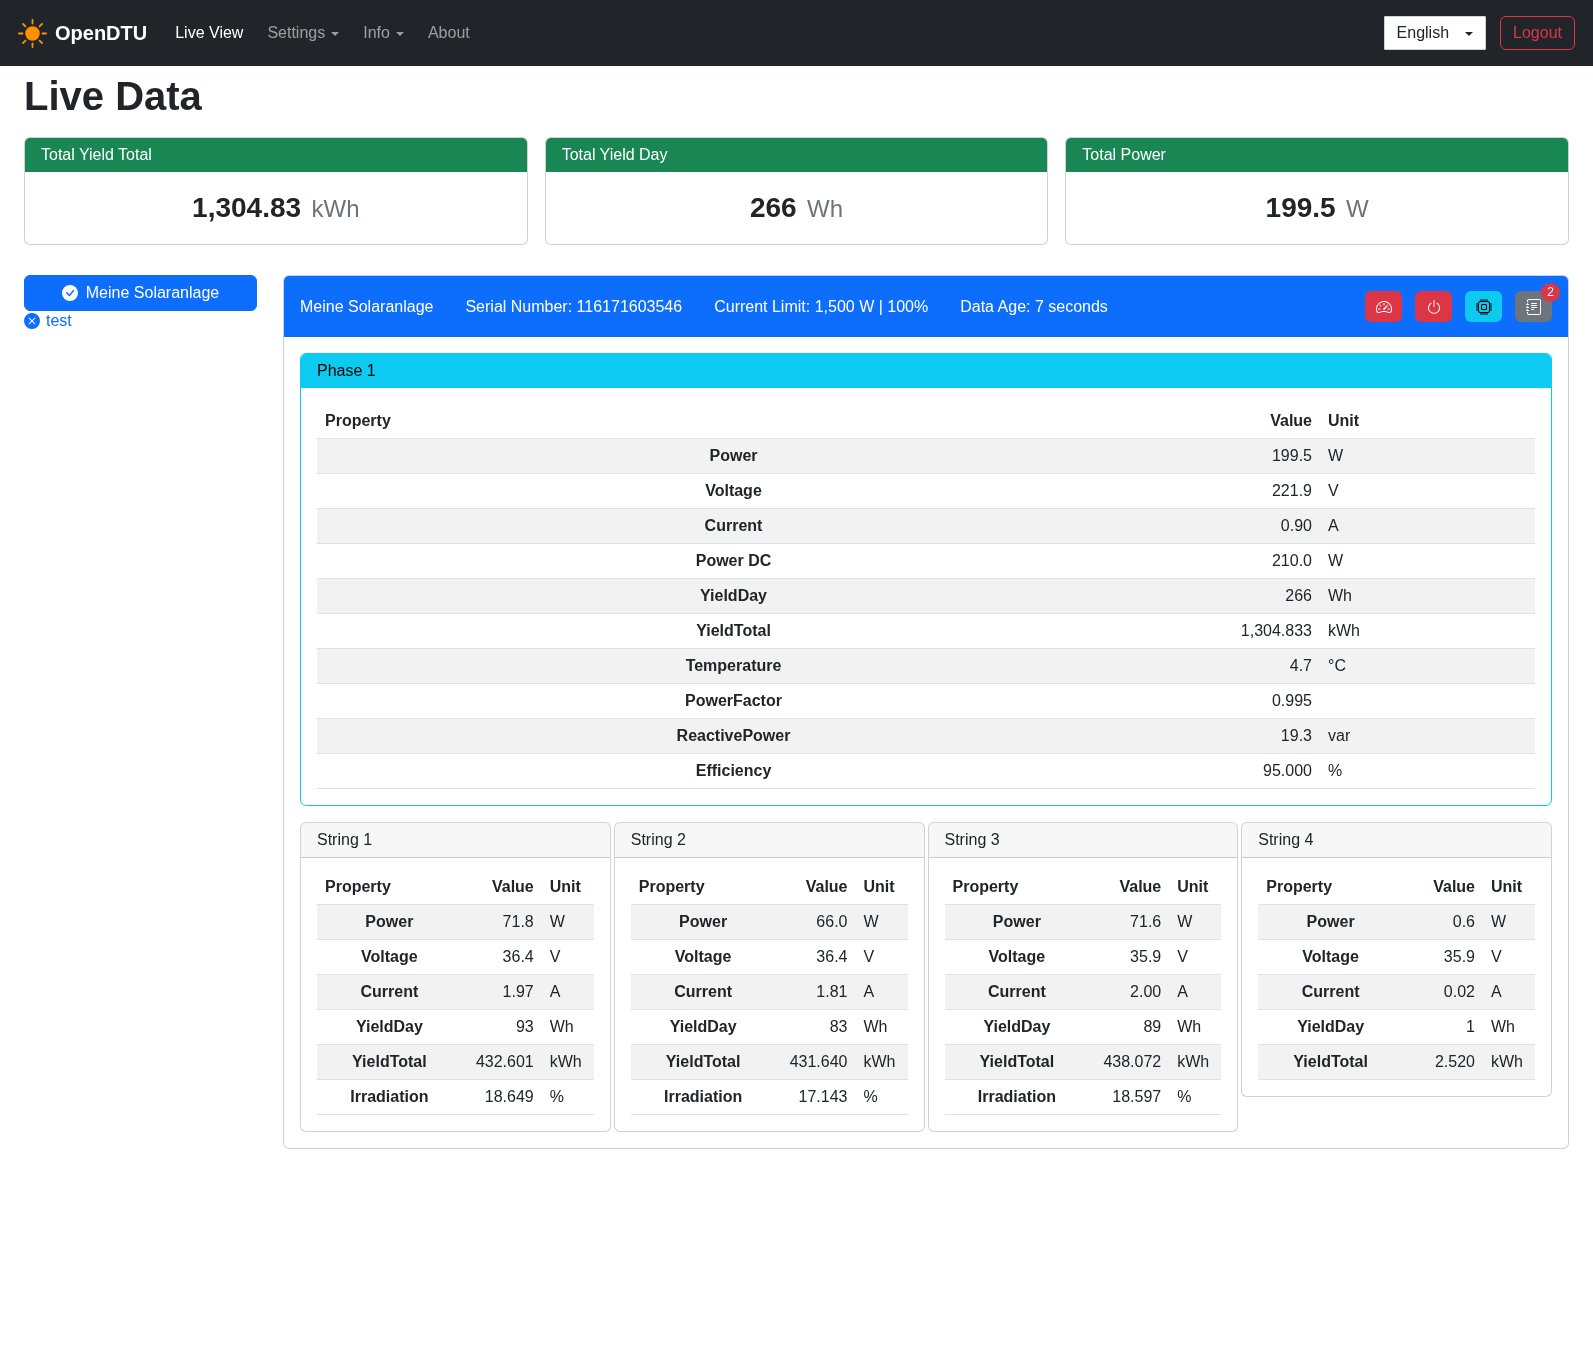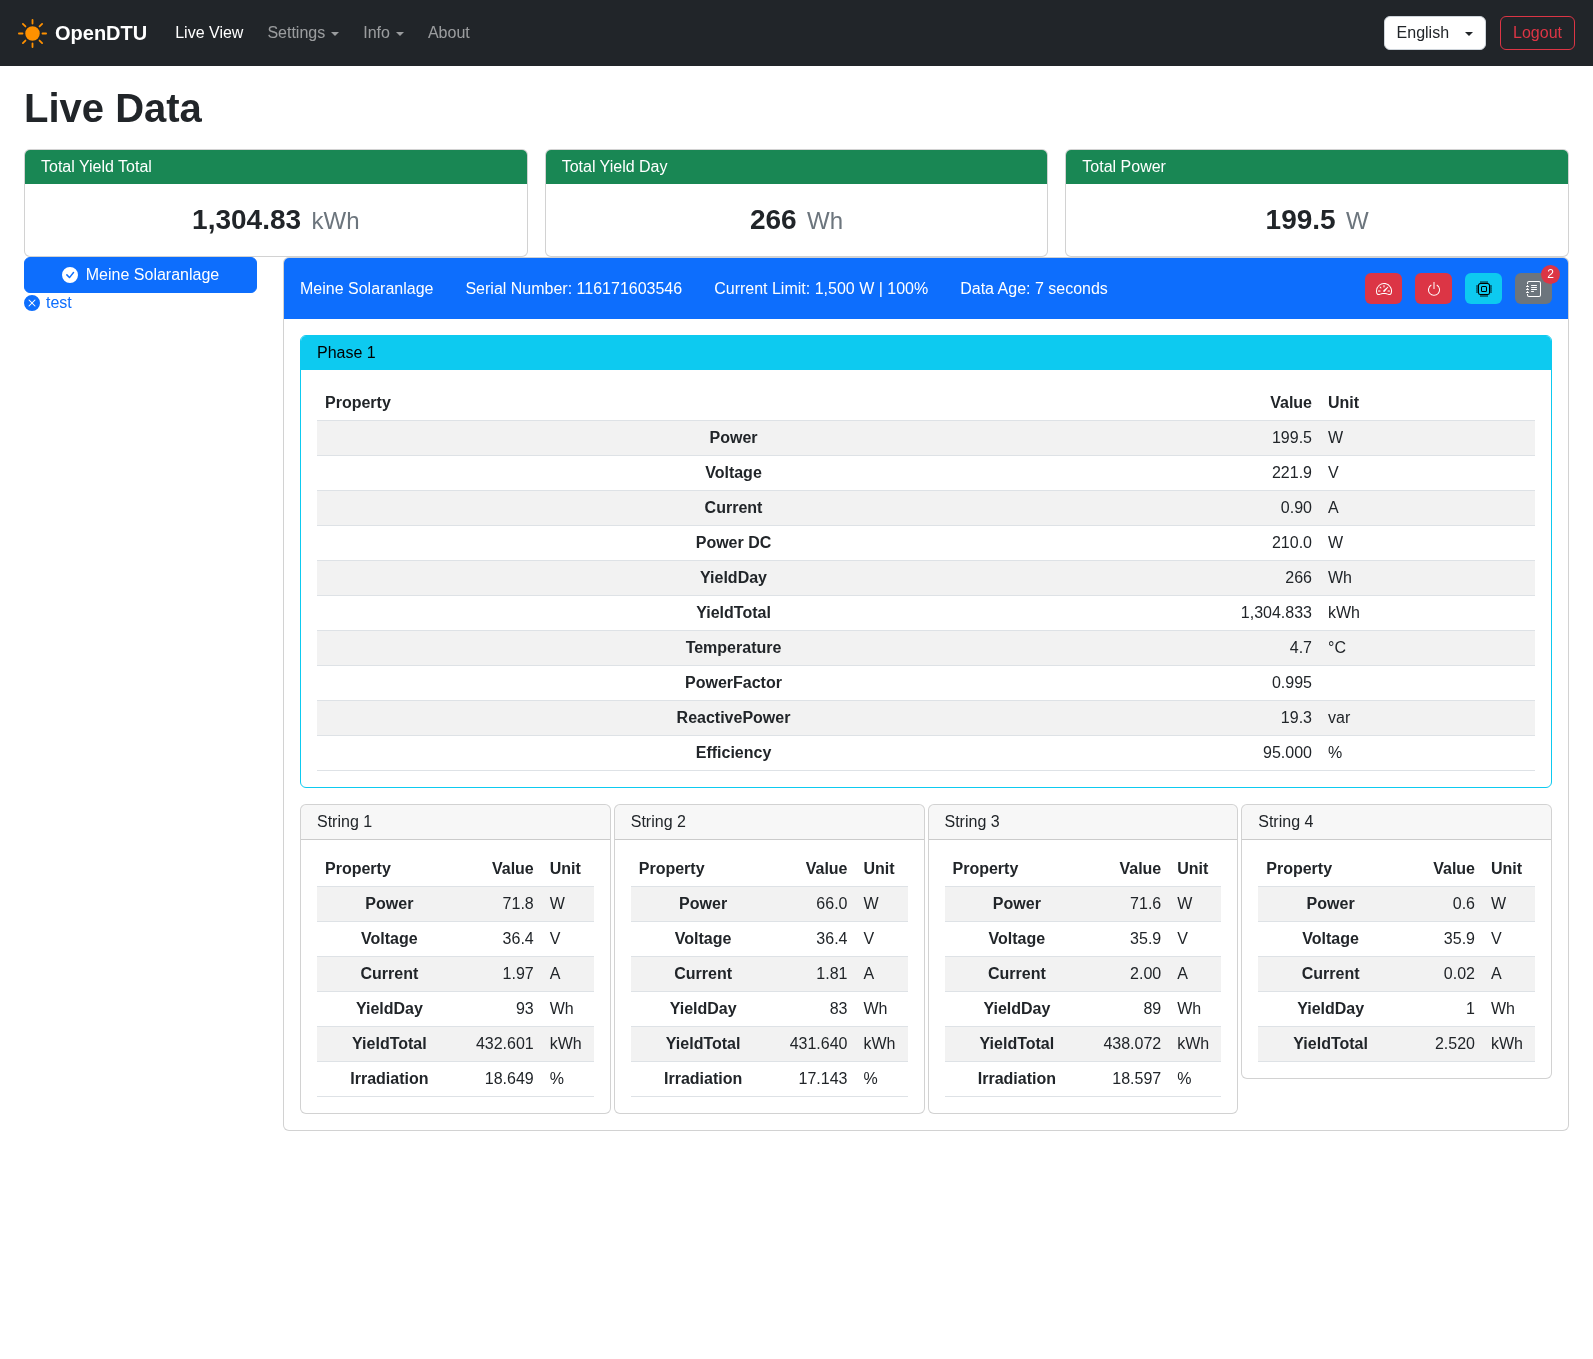--- a/index.html
+++ b/index.html
@@ -30,34 +30,34 @@
   }
   .brand{display:flex;align-items:center;gap:8px;color:#fff;font-size:20px;font-weight:600;cursor:pointer;margin-right:16px;text-decoration:none;}
   .brand-icon{display:flex;align-items:center;}
   .nav-links{display:flex;align-items:center;}
   .nav-link{color:rgba(255,255,255,.55);padding:8px 12px;text-decoration:none;cursor:pointer;display:flex;align-items:center;gap:6px;}
   .nav-link.active{color:#fff;}
   .caret{display:inline-block;border-top:4px solid rgba(255,255,255,.55);border-right:4px solid transparent;border-left:4px solid transparent;margin-top:2px;}
   .caret.dark{border-top-color:#212529;}
   .nav-right{margin-left:auto;display:flex;align-items:center;gap:14px;}
   .lang-select{
-    background:#fff;border:1px solid #ced4da;border-radius:6px;
+    background:#fff;border:1px solid #ced4da;border-radius:1px;
     padding:7px 12px;display:flex;align-items:center;gap:16px;
     color:#212529;cursor:pointer;min-width:100px;justify-content:space-between;
   }
   .logout-btn{
     background:transparent;border:1px solid var(--danger);color:var(--danger);
     border-radius:6px;padding:7px 12px;font-size:16px;cursor:pointer;
     font-family:"Liberation Sans", sans-serif;
   }
   
   .container{padding:0 24px;}
-  h1.page-title{font-size:40px;font-weight:600;margin:20px 0 18px;}
-  
-  .summary-row{display:grid;grid-template-columns:repeat(3,1fr);gap:17px;}
+  h1.page-title{font-size:40px;font-weight:600;margin:8px 0 18px;}
+  
+  .summary-row{display:grid;grid-template-columns:repeat(3,1fr);gap:17px;margin-bottom:30px;}
   .card{border:1px solid rgba(0,0,0,.175);border-radius:6px;background:#fff;overflow:hidden;}
   .card-header-green{background:var(--success);color:#fff;padding:8px 16px;}
   .summary-body{padding:20px 16px;text-align:center;}
   .summary-value{font-size:28px;font-weight:700;color:#212529;}
   .summary-unit{font-size:24px;color:var(--secondary);margin-left:6px;}
   
   .content-row{display:flex;gap:26px;align-items:flex-start;padding-bottom:28px;}
   .sidebar{width:233px;flex:0 0 233px;}
   .inverter-select-btn{
     width:100%;background:var(--primary);border:1px solid var(--primary);color:#fff;

